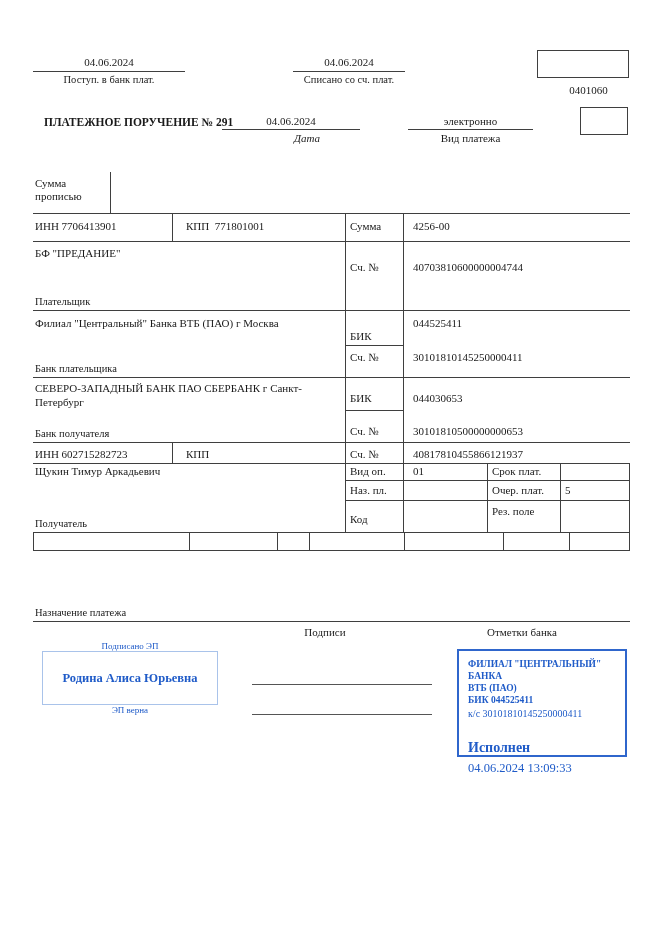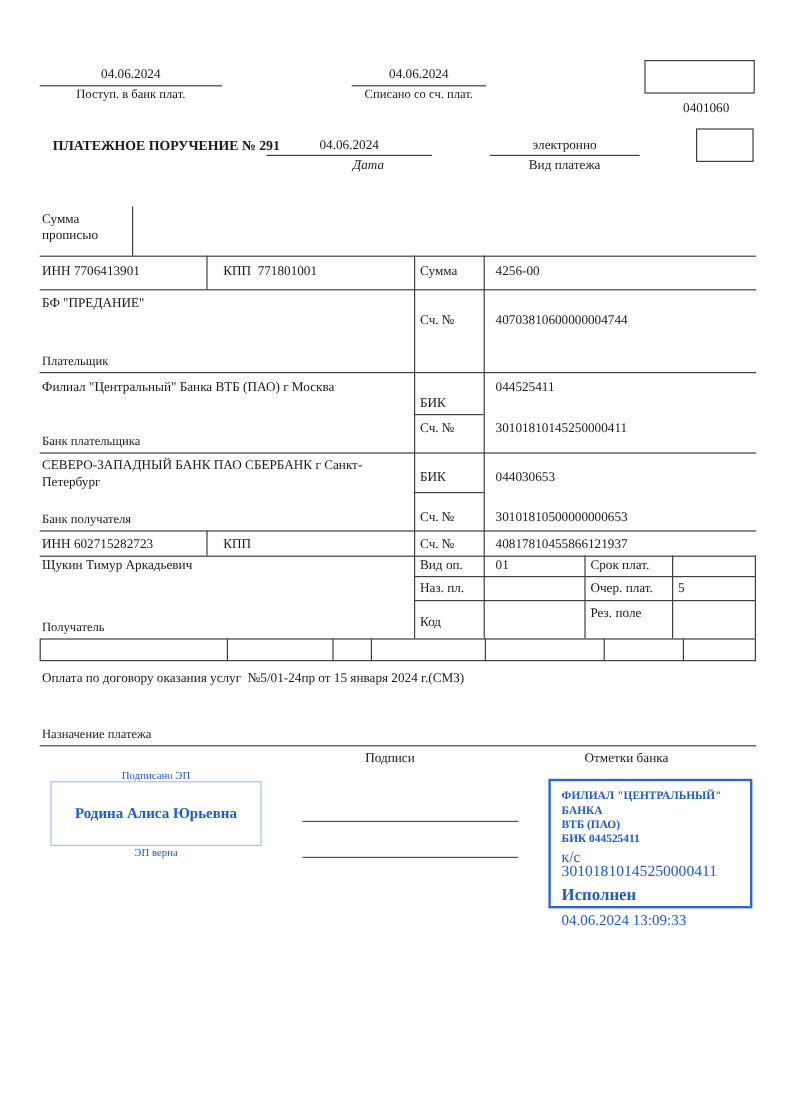--- a/index.html
+++ b/index.html
@@ -14,22 +14,22 @@
   .b{font-weight:bold;}
   .ctr{text-align:center;}
   .hl{height:1px;background:#3f3f3f;}
   .vl{width:1px;background:#3f3f3f;}
   .box{border:1px solid #3f3f3f;box-sizing:border-box;}
   .blue{color:#1f5bc8;}
   .sig-stamp{border:1px solid #a9c3ea;box-sizing:border-box;display:flex;flex-direction:column;justify-content:center;align-items:center;gap:20px;}
   .bank-stamp{border:2px solid #2f66cc;box-sizing:border-box;padding:7px 9px;}
   .bank-stamp div{color:#1f5bc8;}
   .bs-l{font-size:9.5px;line-height:12px;font-weight:bold;}
-  .bs-c{font-size:13px;line-height:12px;margin-top:2px;}
-  .bs-status{font-size:14px;line-height:16px;font-weight:bold;margin-top:7px;}
+  .bs-c{font-size:10px;line-height:12px;margin-top:2px;}
+  .bs-status{font-size:14px;line-height:16px;font-weight:bold;margin-top:20px;}
   .bs-dt{font-size:12.5px;line-height:14px;margin-top:5px;}
 </style>
 </head>
 <body>
 
 <div class="page">
 
   <div class="t abs ctr" style="left:33px;top:56px;width:152px;">04.06.2024</div>
   <div class="abs hl" style="left:33px;top:71px;width:152px;"></div>
   <div class="t sm abs ctr" style="left:33px;top:74px;width:152px;">Поступ. в банк плат.</div>
@@ -117,21 +117,20 @@
 
   <div class="t abs" style="left:350px;top:465px;">Вид оп.</div>
   <div class="t abs" style="left:413px;top:465px;">01</div>
   <div class="t abs" style="left:492px;top:465px;">Срок плат.</div>
   <div class="t abs" style="left:350px;top:484px;">Наз. пл.</div>
   <div class="t abs" style="left:492px;top:484px;">Очер. плат.</div>
   <div class="t abs" style="left:565px;top:484px;">5</div>
   <div class="t abs" style="left:492px;top:505px;">Рез. поле</div>
   <div class="t abs" style="left:350px;top:513px;">Код</div>
 
-  <div class="t abs" style="left:35px;top:559px;width:560px;">Оплата по договору оказания услуг  №5/01-24пр от 15 января 2024 г.(СМЗ)</div>
   <div class="t sm abs" style="left:35px;top:607px;">Назначение платежа</div>
   <div class="abs hl" style="left:33px;top:621px;width:597px;"></div>
 
   <div class="t abs ctr" style="left:255px;top:626px;width:140px;">Подписи</div>
   <div class="t abs ctr" style="left:452px;top:626px;width:140px;">Отметки банка</div>
 
   <div class="abs sig-stamp" style="left:42px;top:651px;width:176px;height:54px;">
     <div class="blue" style="font-size:9px;line-height:10px;">Подписано ЭП</div>
     <div class="blue b" style="font-size:12.5px;line-height:14px;">Родина Алиса Юрьевна</div>
     <div class="blue" style="font-size:9px;line-height:10px;">ЭП верна</div>

